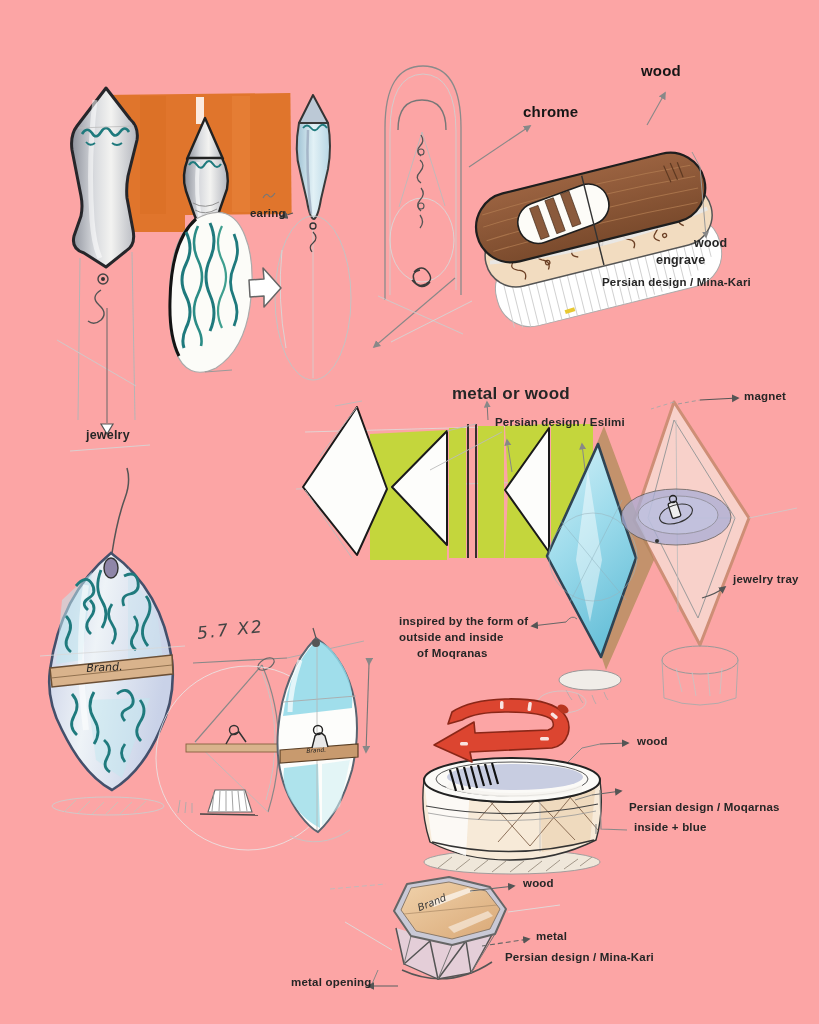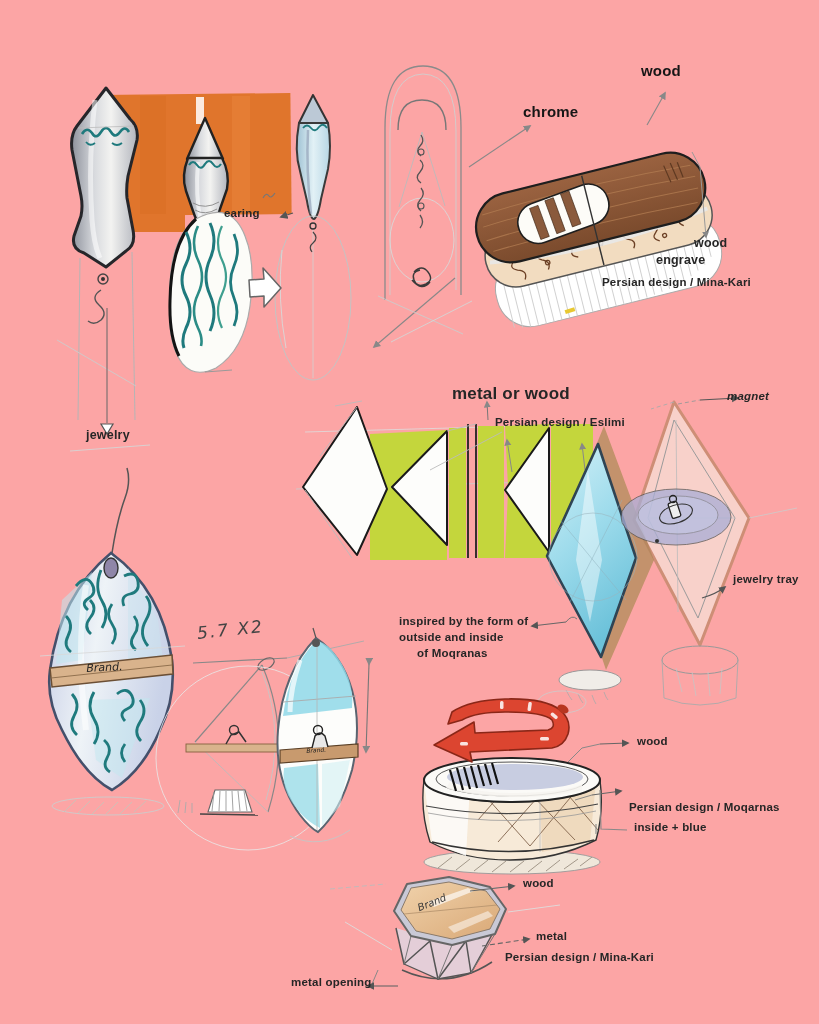--- a/index.html
+++ b/index.html
@@ -410,25 +410,25 @@
     <path d="M378,970 L372,984" stroke="#888" stroke-width="1"></path>
     <line x1="398" y1="986" x2="368" y2="986" stroke="#666" stroke-width="1.1" marker-end="url(#ah)"></line>
   </g>
 </svg>
 
 <div class="label big" style="left:641px;top:62px;">wood</div>
 <div class="label big" style="left:523px;top:103px;">chrome</div>
 <div class="label mid" style="left:694px;top:236px;">wood</div>
 <div class="label mid" style="left:656px;top:253px;">engrave</div>
 <div class="label" style="left:602px;top:276px;">Persian design / Mina-Kari</div>
-<div class="label" style="left:224px;top:207px;">earing</div>
+<div class="label" style="left:250px;top:207px;">earing</div>
 <div class="label mid" style="left:86px;top:428px;">jewelry</div>
 <div class="label" style="left:452px;top:384px;font-size:17px;">metal or wood</div>
 <div class="label" style="left:495px;top:416px;">Persian design / Eslimi</div>
-<div class="label" style="left:727px;top:390px;font-style:italic;">magnet</div>
+<div class="label" style="left:744px;top:390px;">magnet</div>
 <div class="label" style="left:733px;top:573px;">jewelry tray</div>
 <div class="label" style="left:399px;top:615px;">inspired by the form of</div>
 <div class="label" style="left:399px;top:631px;text-align:center;">outside and inside</div>
 <div class="label" style="left:417px;top:647px;">of Moqranas</div>
 <div class="hand dim" style="left:196px;top:623px;">5.7 X2</div>
 <div class="label" style="left:637px;top:735px;">wood</div>
 <div class="label" style="left:629px;top:783px;margin-top:18px;">Persian design / Moqarnas</div>
 <div class="label" style="left:634px;top:821px;">inside + blue</div>
 <div class="label" style="left:523px;top:877px;">wood</div>
 <div class="label" style="left:536px;top:930px;">metal</div>

